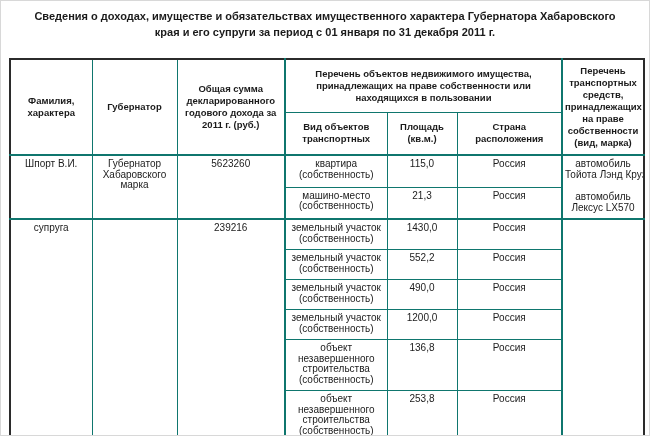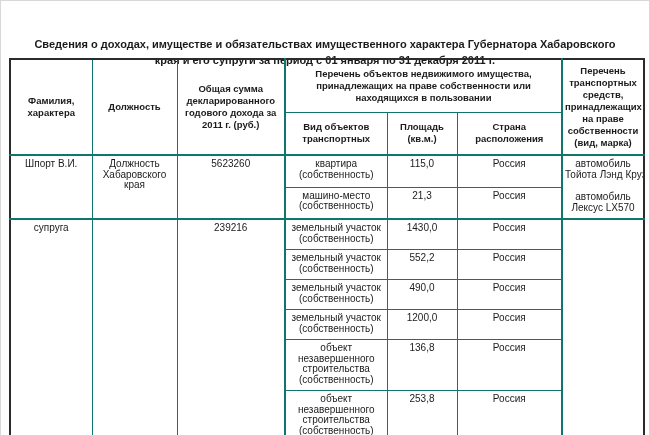--- a/index.html
+++ b/index.html
@@ -18,21 +18,20 @@
   .doc-title {
     position: absolute;
     top: 7px;
     left: 26px;
     right: 26px;
     text-align: center;
     font-weight: bold;
     font-size: 11px;
     line-height: 16px;
     color: #1b1b1b;
-    margin-top: 28px;
   }
 
   table.decl {
     position: absolute;
     top: 57px;
     left: 8px;
     width: 634px;
     border-collapse: collapse;
     table-layout: fixed;
     border: 2px solid #2b2b2b;
@@ -81,37 +80,37 @@
         <col style="width:108px">
       <col style="width:102px">
         <col style="width:70px">
         <col style="width:105px">
       <col style="width:82px">
     </colgroup>
 
     <thead>
       <tr style="height:40px">
         <th rowspan="2">Фамилия, характера</th>
-        <th rowspan="2">Должность</th>
+        <th rowspan="2">Губернатор</th>
         <th rowspan="2">Общая сумма декларированного годового дохода за 2011 г. (руб.)</th>
         <th colspan="3" class="b-left-2">Перечень объектов недвижимого имущества, принадлежащих на праве собственности или находящихся в пользовании</th>
         <th rowspan="2" class="b-left-2">Перечень транспортных средств, принадлежащих на праве собственности (вид, марка)</th>
       </tr>
       <tr style="height:38px">
         <th class="b-left-2">Вид объектов транспортных</th>
         <th>Площадь (кв.м.)</th>
         <th>Страна расположения</th>
       </tr>
     </thead>
 
     <tbody>
 
       <tr class="sec-top" style="height:28px">
         <td rowspan="2">Шпорт В.И.</td>
-        <td rowspan="2">Должность Хабаровского края</td>
+        <td rowspan="2">Губернатор Хабаровского марка</td>
         <td rowspan="2">5623260</td>
         <td class="b-left-2">
           <div>квартира</div>
           <div>(собственность)</div>
         </td>
         <td>115,0</td>
         <td>Россия</td>
         <td rowspan="2" class="b-left-2 transport-cell">
           <div class="t-entry">
             <div>автомобиль</div>

